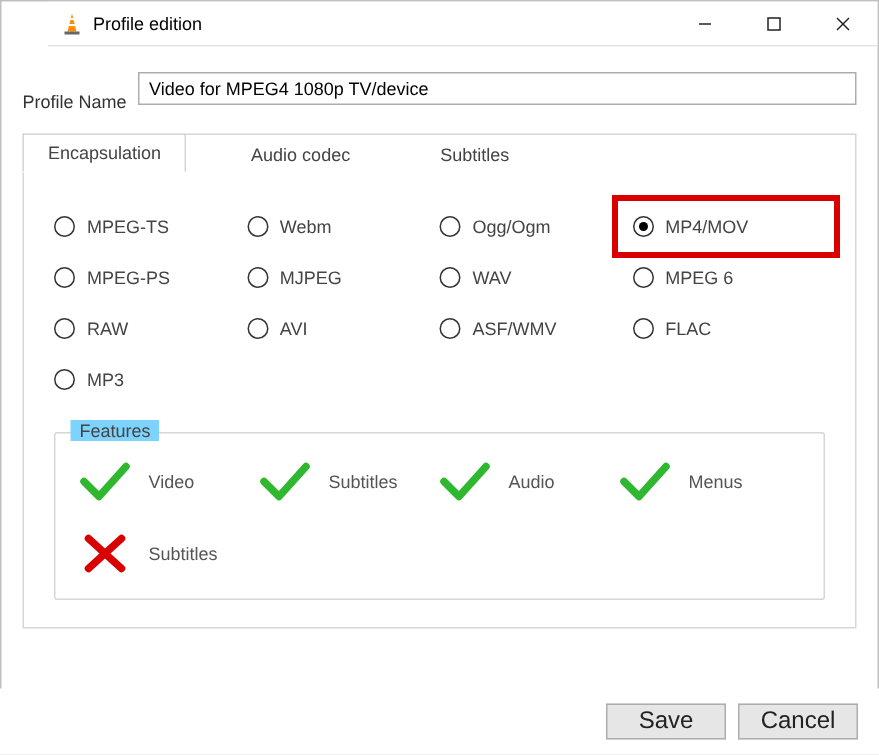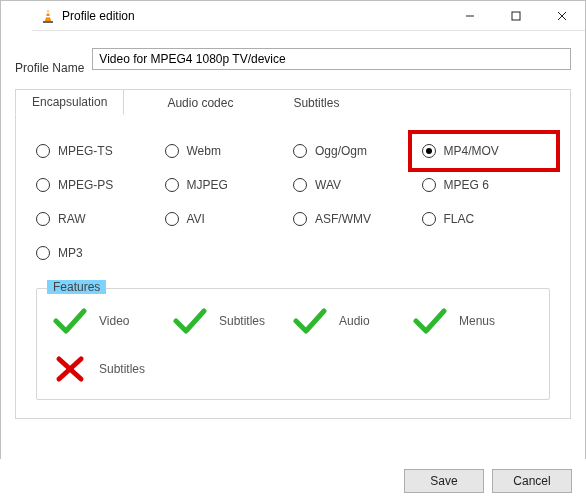--- a/index.html
+++ b/index.html
@@ -94,21 +94,21 @@
   .feat-item svg { width:34px; height:28px; }
   
   .footer {
     position:absolute; bottom:0; left:0; right:0;
     padding: 10px 14px;
     display:flex; justify-content:flex-end; gap:8px;
     background:#fff;
   }
   .btn {
     min-width:80px; height:24px; border:1px solid #adadad; background:#e6e6e6;
-    font-family:inherit; font-size:12px; color:#222;
+    font-family:inherit; font-size:16px; color:#222;
   }
 </style>
 </head>
 <body>
 
 <div class="titlebar">
   <span class="app-icon">
     <svg viewBox="0 0 16 16">
         <path d="M8 1 L11 13 L5 13 Z" fill="#ff8c00"></path>
         <rect x="3" y="13" width="10" height="2" fill="#666"></rect>

